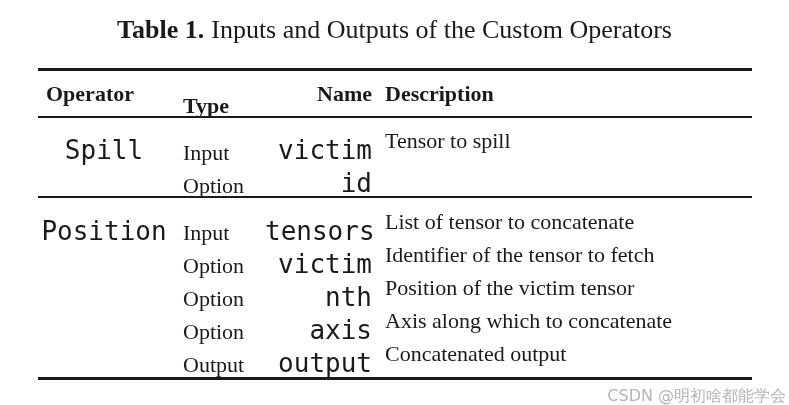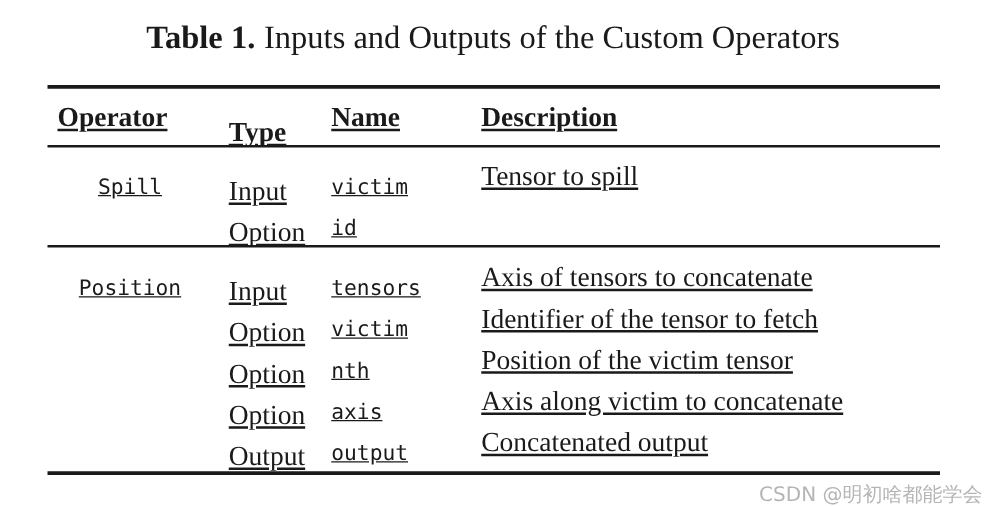--- a/index.html
+++ b/index.html
@@ -60,42 +60,41 @@
   .group {
     padding: 6px 0 6px 0;
   }
   .group.fetching {
     padding: 7px 0 7px 0;
   }
   .cell {
     font-size: 22px;
     line-height: 33px;
     white-space: nowrap;
-    text-decoration: underline;
   }
   .cell.op {
     text-align: center;
   }
   .header-row .cell.op {
     text-align: left;
     padding-left: 8px;
   }
   .cell.type {
     padding-left: 13px;
     margin-top: 23px;
   }
   .cell.name {
-    text-align: left;
+    text-align: right;
   }
   .cell.desc {
     padding-left: 13px;
   }
   .mono {
     font-family: "DejaVu Sans Mono", monospace;
-    font-size: 17px;
+    font-size: 26px;
     margin-top: 20px;
   }
   .watermark {
     position: absolute;
     top: 385px;
     right: 3px;
     font-family: "DejaVu Sans", sans-serif;
     font-size: 16px;
     line-height: 22px;
     color: #b5b5b5;
@@ -136,36 +135,36 @@
       <div class="cell type">Option</div>
       <div class="cell name mono">id</div>
     </div>
 
     <div class="rule thin"></div>
 
     <div class="grid group fetching">
       <div class="cell op mono">Position</div>
       <div class="cell type">Input</div>
       <div class="cell name mono">tensors</div>
-      <div class="cell desc">Axis of tensors to concatenate</div>
+      <div class="cell desc">List of tensor to concatenate</div>
 
       <div class="cell op"></div>
       <div class="cell type">Option</div>
       <div class="cell name mono">victim</div>
       <div class="cell desc">Identifier of the tensor to fetch</div>
 
       <div class="cell op"></div>
       <div class="cell type">Option</div>
       <div class="cell name mono">nth</div>
       <div class="cell desc">Position of the victim tensor</div>
 
       <div class="cell op"></div>
       <div class="cell type">Option</div>
       <div class="cell name mono">axis</div>
-      <div class="cell desc">Axis along victim to concatenate</div>
+      <div class="cell desc">Axis along which to concatenate</div>
 
       <div class="cell op"></div>
       <div class="cell type">Output</div>
       <div class="cell name mono">output</div>
       <div class="cell desc">Concatenated output</div>
     </div>
 
     <div class="rule thick"></div>
 
   </div>

